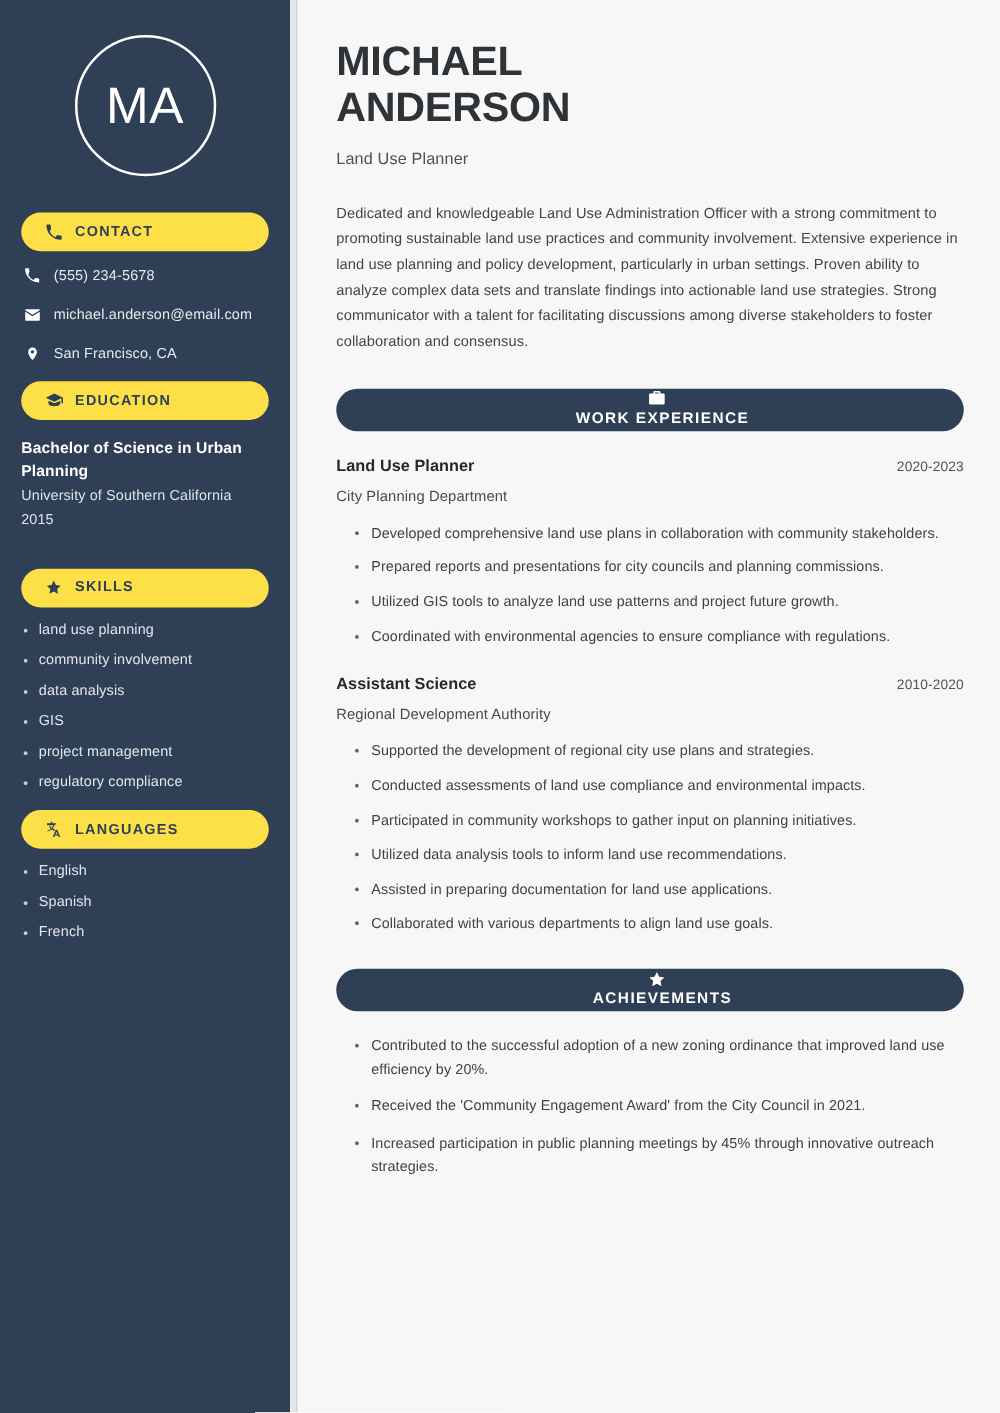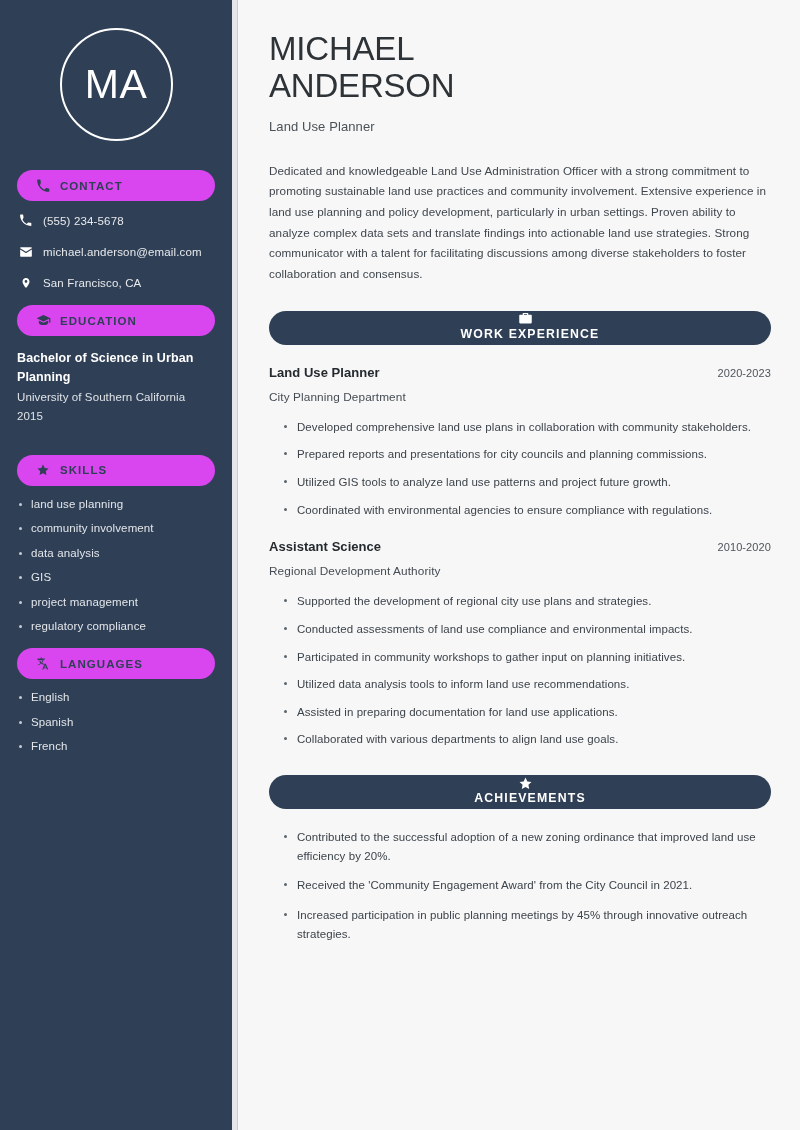--- a/index.html
+++ b/index.html
@@ -55,21 +55,21 @@
   }
   .monogram span {
     font-size: 41px;
     letter-spacing: 0.5px;
     color: #ffffff;
     font-weight: 400;
     line-height: 1;
   }
 
   .pill {
-    background: #d946ef;
+    background: #fde047;
     border-radius: 999px;
     height: 31px;
     display: flex;
     align-items: center;
     padding: 0 0 0 18px;
     box-sizing: border-box;
     margin: 0 3px;
   }
   .pill .pill-icon {
     width: 16px;
@@ -151,21 +151,21 @@
 
   
   .main {
     flex: 1;
     background: #f7f7f7;
     box-sizing: border-box;
     padding: 30px 29px 0 31px;
   }
   .name {
     font-size: 33px;
-    font-weight: 400;
+    font-weight: 700;
     color: #2e3338;
     line-height: 1.13;
     letter-spacing: -0.2px;
     margin: 0;
     max-width: 270px;
   }
   .job-title {
     font-size: 13px;
     color: #4a5157;
     margin-top: 14px;

